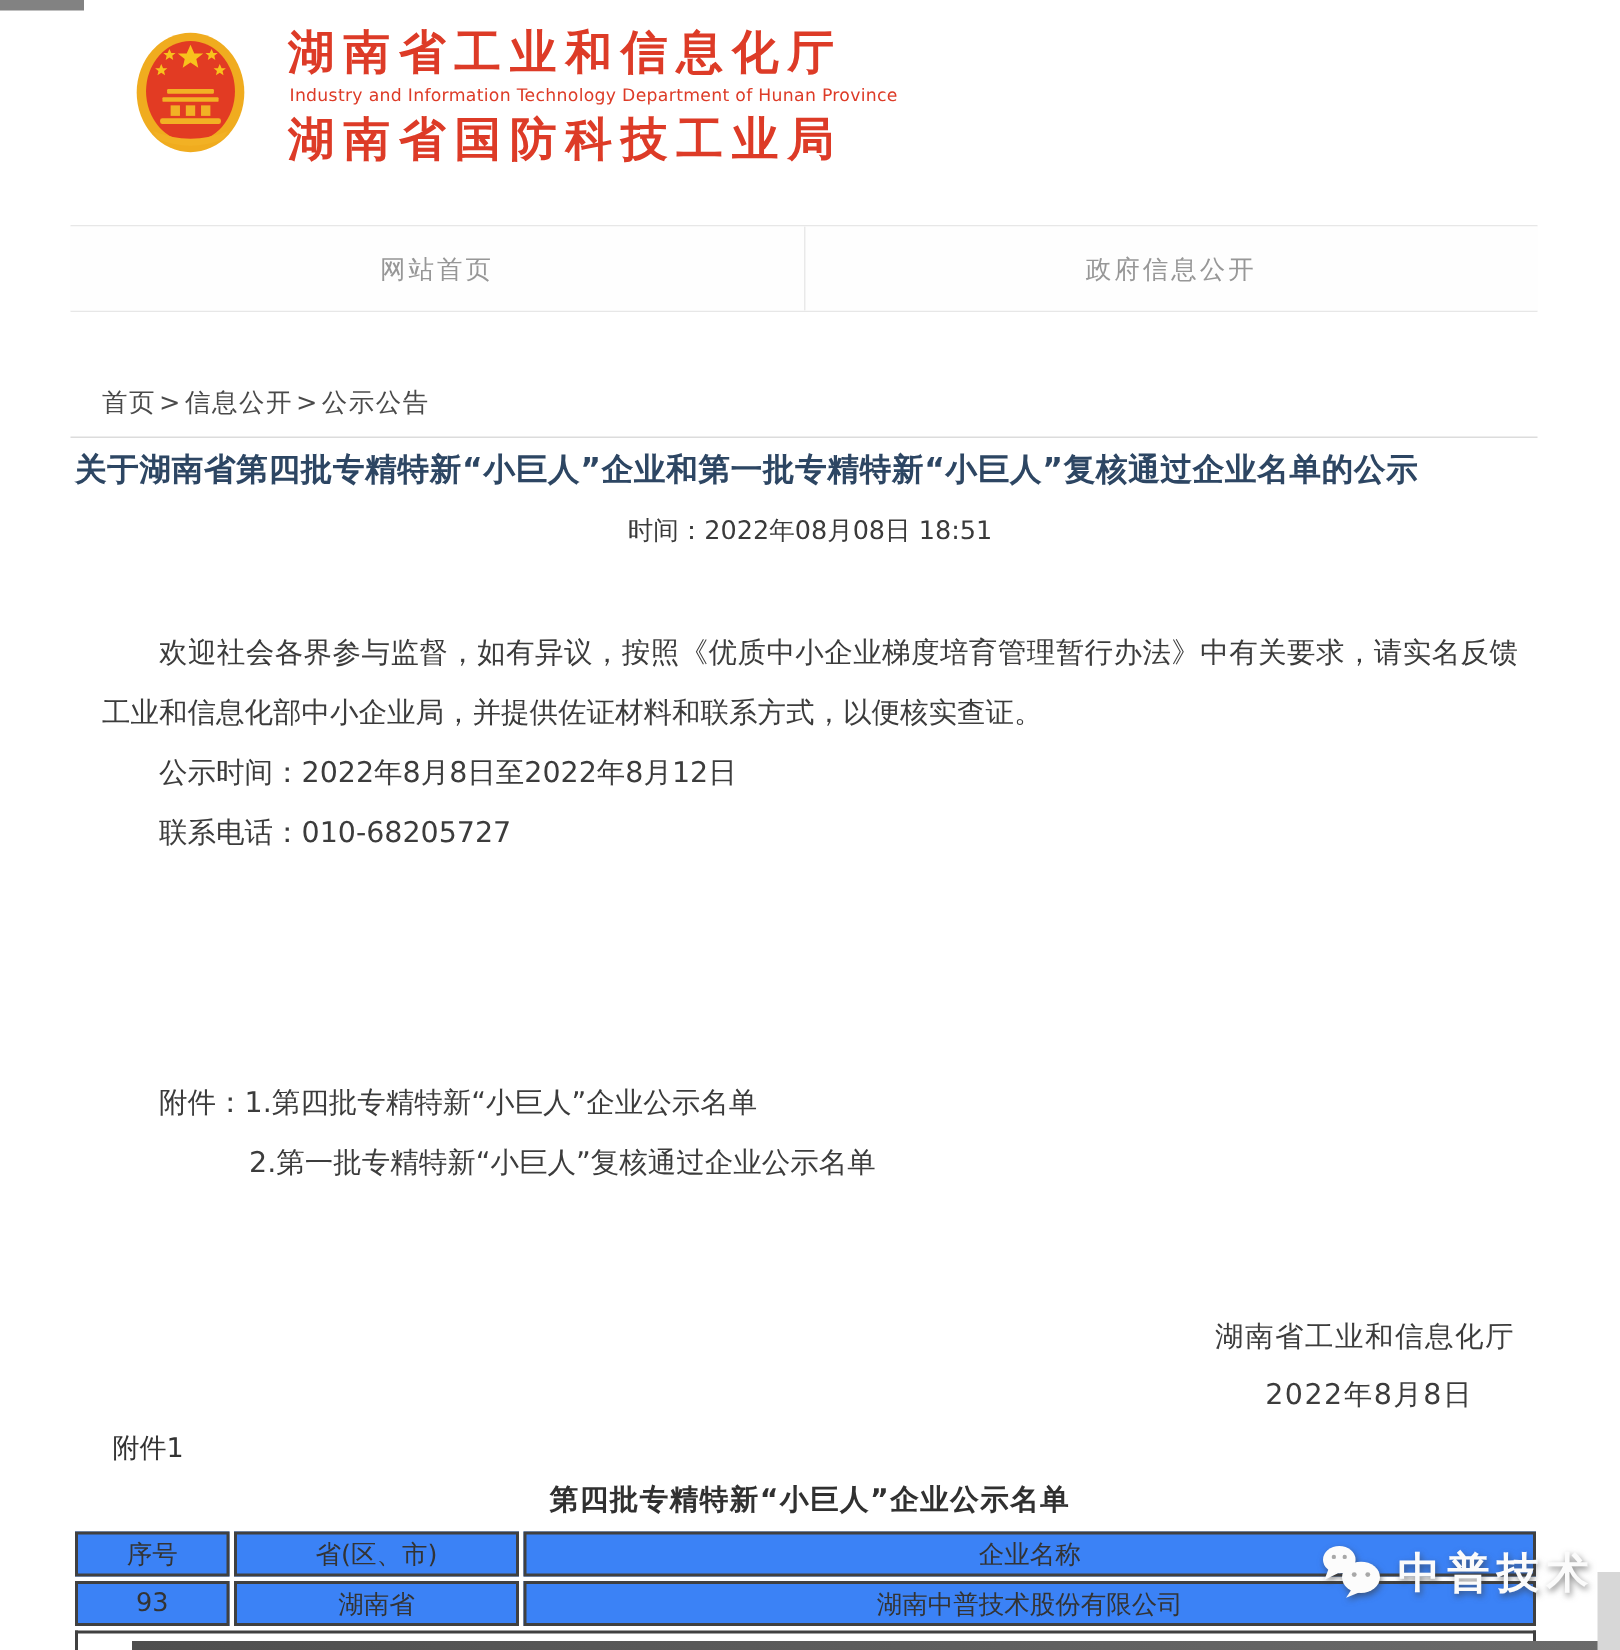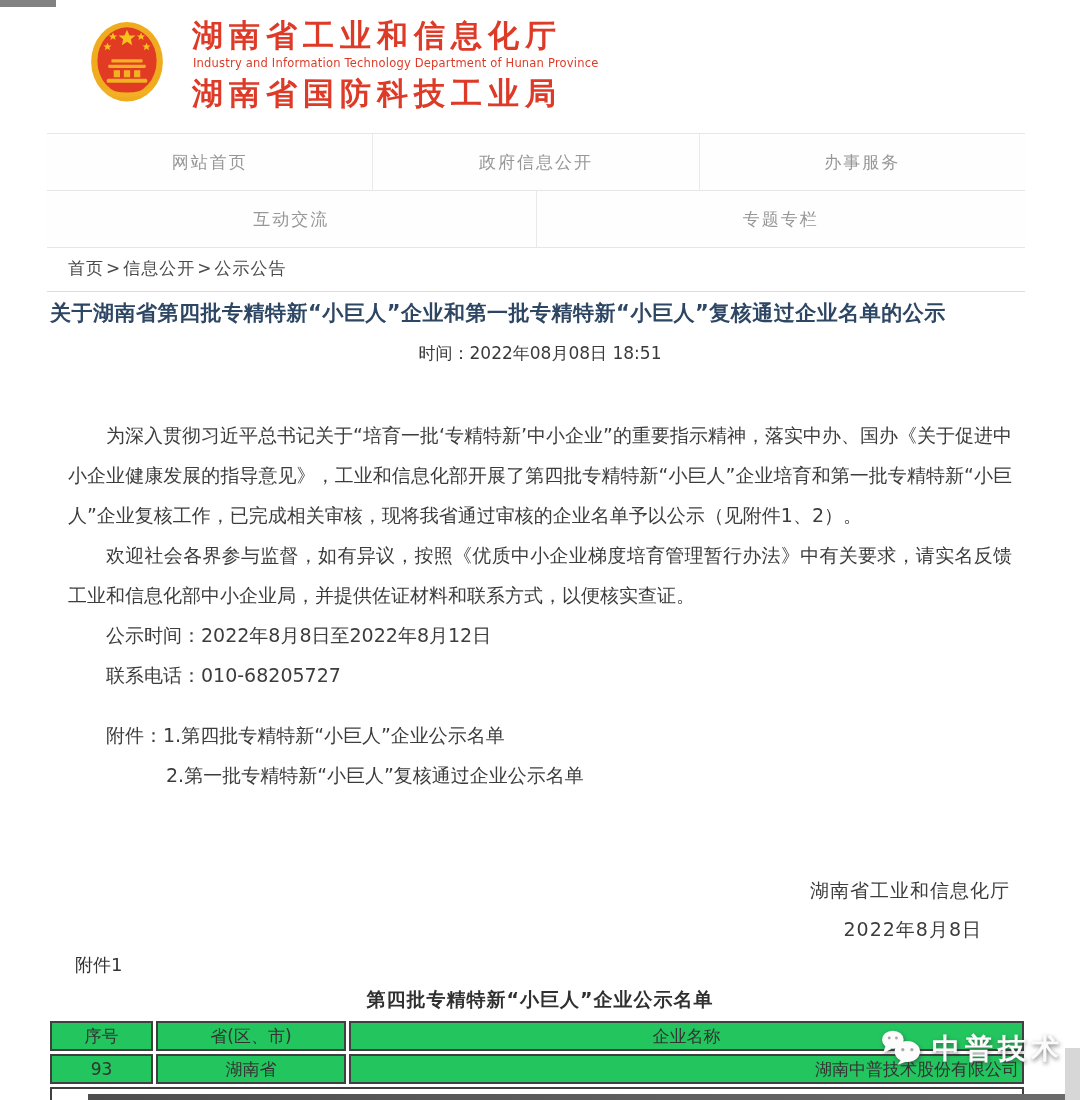--- a/index.html
+++ b/index.html
@@ -14,21 +14,21 @@
   .artifact-right { position:absolute; right:0; top:1048px; width:15px; height:52px; background:#d7d7d7; }
 
   
   .site-header { position:absolute; left:88px; top:12px; display:flex; align-items:flex-start; }
   .emblem { width:78px; height:96px; flex:none; margin-top:4px; }
   .org-names { margin-left:26px; padding-top:6px; }
   .org-cn { color:#dd3b27; font-weight:bold; font-size:31px; letter-spacing:6px; line-height:34px; }
   .org-en { color:#dd3b27; font-size:11.5px; letter-spacing:0.2px; line-height:15px; margin:4px 0 5px 1px; }
 
   
-  .main-nav { position:absolute; left:47px; top:133px; width:978px; border-top:1px solid #e7e7e7; }
+  .main-nav { position:absolute; left:47px; top:150px; width:978px; border-top:1px solid #e7e7e7; }
   .nav-row { display:flex; height:57px; border-bottom:1px solid #e7e7e7; }
   .nav-cell { flex:1; display:flex; align-items:center; justify-content:center;
               color:#979797; font-size:17px; letter-spacing:2px; cursor:pointer; background:#fefefe; }
   .nav-cell + .nav-cell { border-left:1px solid #e9e9e9; }
 
   
   .breadcrumb { position:absolute; left:68px; top:257px; font-size:17px; color:#4a4a4a; letter-spacing:1px;text-align:center; }
   .breadcrumb .sep { margin:0 2px; color:#4a4a4a; }
   .breadcrumb-rule { position:absolute; left:47px; top:291px; width:978px; height:1px; background:#dcdcdc; }
 
@@ -51,24 +51,24 @@
   .signature-date { position:absolute; right:98px; top:917px; font-size:19px; color:#3c3c3c; letter-spacing:1px;text-align:right; }
 
   .attach1-label { position:absolute; left:75px; top:953px; font-size:18px; color:#333; }
   .table-title { position:absolute; left:50px; top:987px; width:980px; text-align:center;
                  font-size:19px; font-weight:bold; color:#303030; letter-spacing:1px; }
 
   
   table.companies { position:absolute; left:47px; top:1018px; width:980px;
                     border-collapse:separate; border-spacing:3px; }
   table.companies th, table.companies td { border:2px solid #404040; font-size:17px; font-weight:400;
-                    color:#333; height:30px; padding:0 3px; background:#22c55e; }
+                    color:#333; height:30px; padding:0 3px; background:#3b82f6; }
   table.companies th { text-align:center; }
   td.c-center { text-align:center; }
-  td.c-left { text-align:right;margin-left:12px; }
+  td.c-left { text-align:center;margin-left:12px; }
   col.col-no { width:103px; } col.col-prov { width:190px; }
   tr.cutoff td { border-bottom:none; height:40px; background:#fff; }
 
   
   .watermark { position:absolute; left:878px; top:1028px; display:flex; align-items:center;
                filter:drop-shadow(1px 2px 2px rgba(55,55,55,0.6)); z-index:5; }
   .watermark-text { color:#fbfbfb; font-size:28px; font-weight:bold; letter-spacing:5px; margin-left:8px; }
 </style>
 </head>
 <body>
@@ -103,38 +103,32 @@
       <div class="org-cn">湖南省工业和信息化厅</div>
       <div class="org-en">Industry and Information Technology Department of Hunan Province</div>
       <div class="org-cn">湖南省国防科技工业局</div>
     </div>
   </header>
 
   <nav class="main-nav">
     <div class="nav-row">
       <div class="nav-cell">网站首页</div>
       <div class="nav-cell">政府信息公开</div>
-      <div class="nav-cell">办事服务</div>
-    </div>
-    <div class="nav-row">
-      <div class="nav-cell">互动交流</div>
-      <div class="nav-cell">专题专栏</div>
     </div>
   </nav>
 
   <div class="breadcrumb">
     <span>首页</span><span class="sep">&gt;</span><span>信息公开</span><span class="sep">&gt;</span><span>公示公告</span>
   </div>
   <div class="breadcrumb-rule"></div>
 
   <h1 class="article-title">关于湖南省第四批专精特新“小巨人”企业和第一批专精特新“小巨人”复核通过企业名单的公示</h1>
   <div class="article-time">时间：2022年08月08日 18:51</div>
 
   <div class="article-body">
-    <p class="indent">为深入贯彻习近平总书记关于“培育一批‘专精特新’中小企业”的重要指示精神，落实中办、国办《关于促进中小企业健康发展的指导意见》，工业和信息化部开展了第四批专精特新“小巨人”企业培育和第一批专精特新“小巨人”企业复核工作，已完成相关审核，现将我省通过审核的企业名单予以公示（见附件1、2）。</p>
     <p class="indent">欢迎社会各界参与监督，如有异议，按照《优质中小企业梯度培育管理暂行办法》中有关要求，请实名反馈工业和信息化部中小企业局，并提供佐证材料和联系方式，以便核实查证。</p>
     <p class="indent">公示时间：2022年8月8日至2022年8月12日</p>
     <p class="indent">联系电话：010-68205727</p>
   </div>
 
   <div class="attachments">
     <p class="line1"><span>附件：</span><span>1.第四批专精特新“小巨人”企业公示名单</span></p>
     <p class="line2">2.第一批专精特新“小巨人”复核通过企业公示名单</p>
   </div>
 

